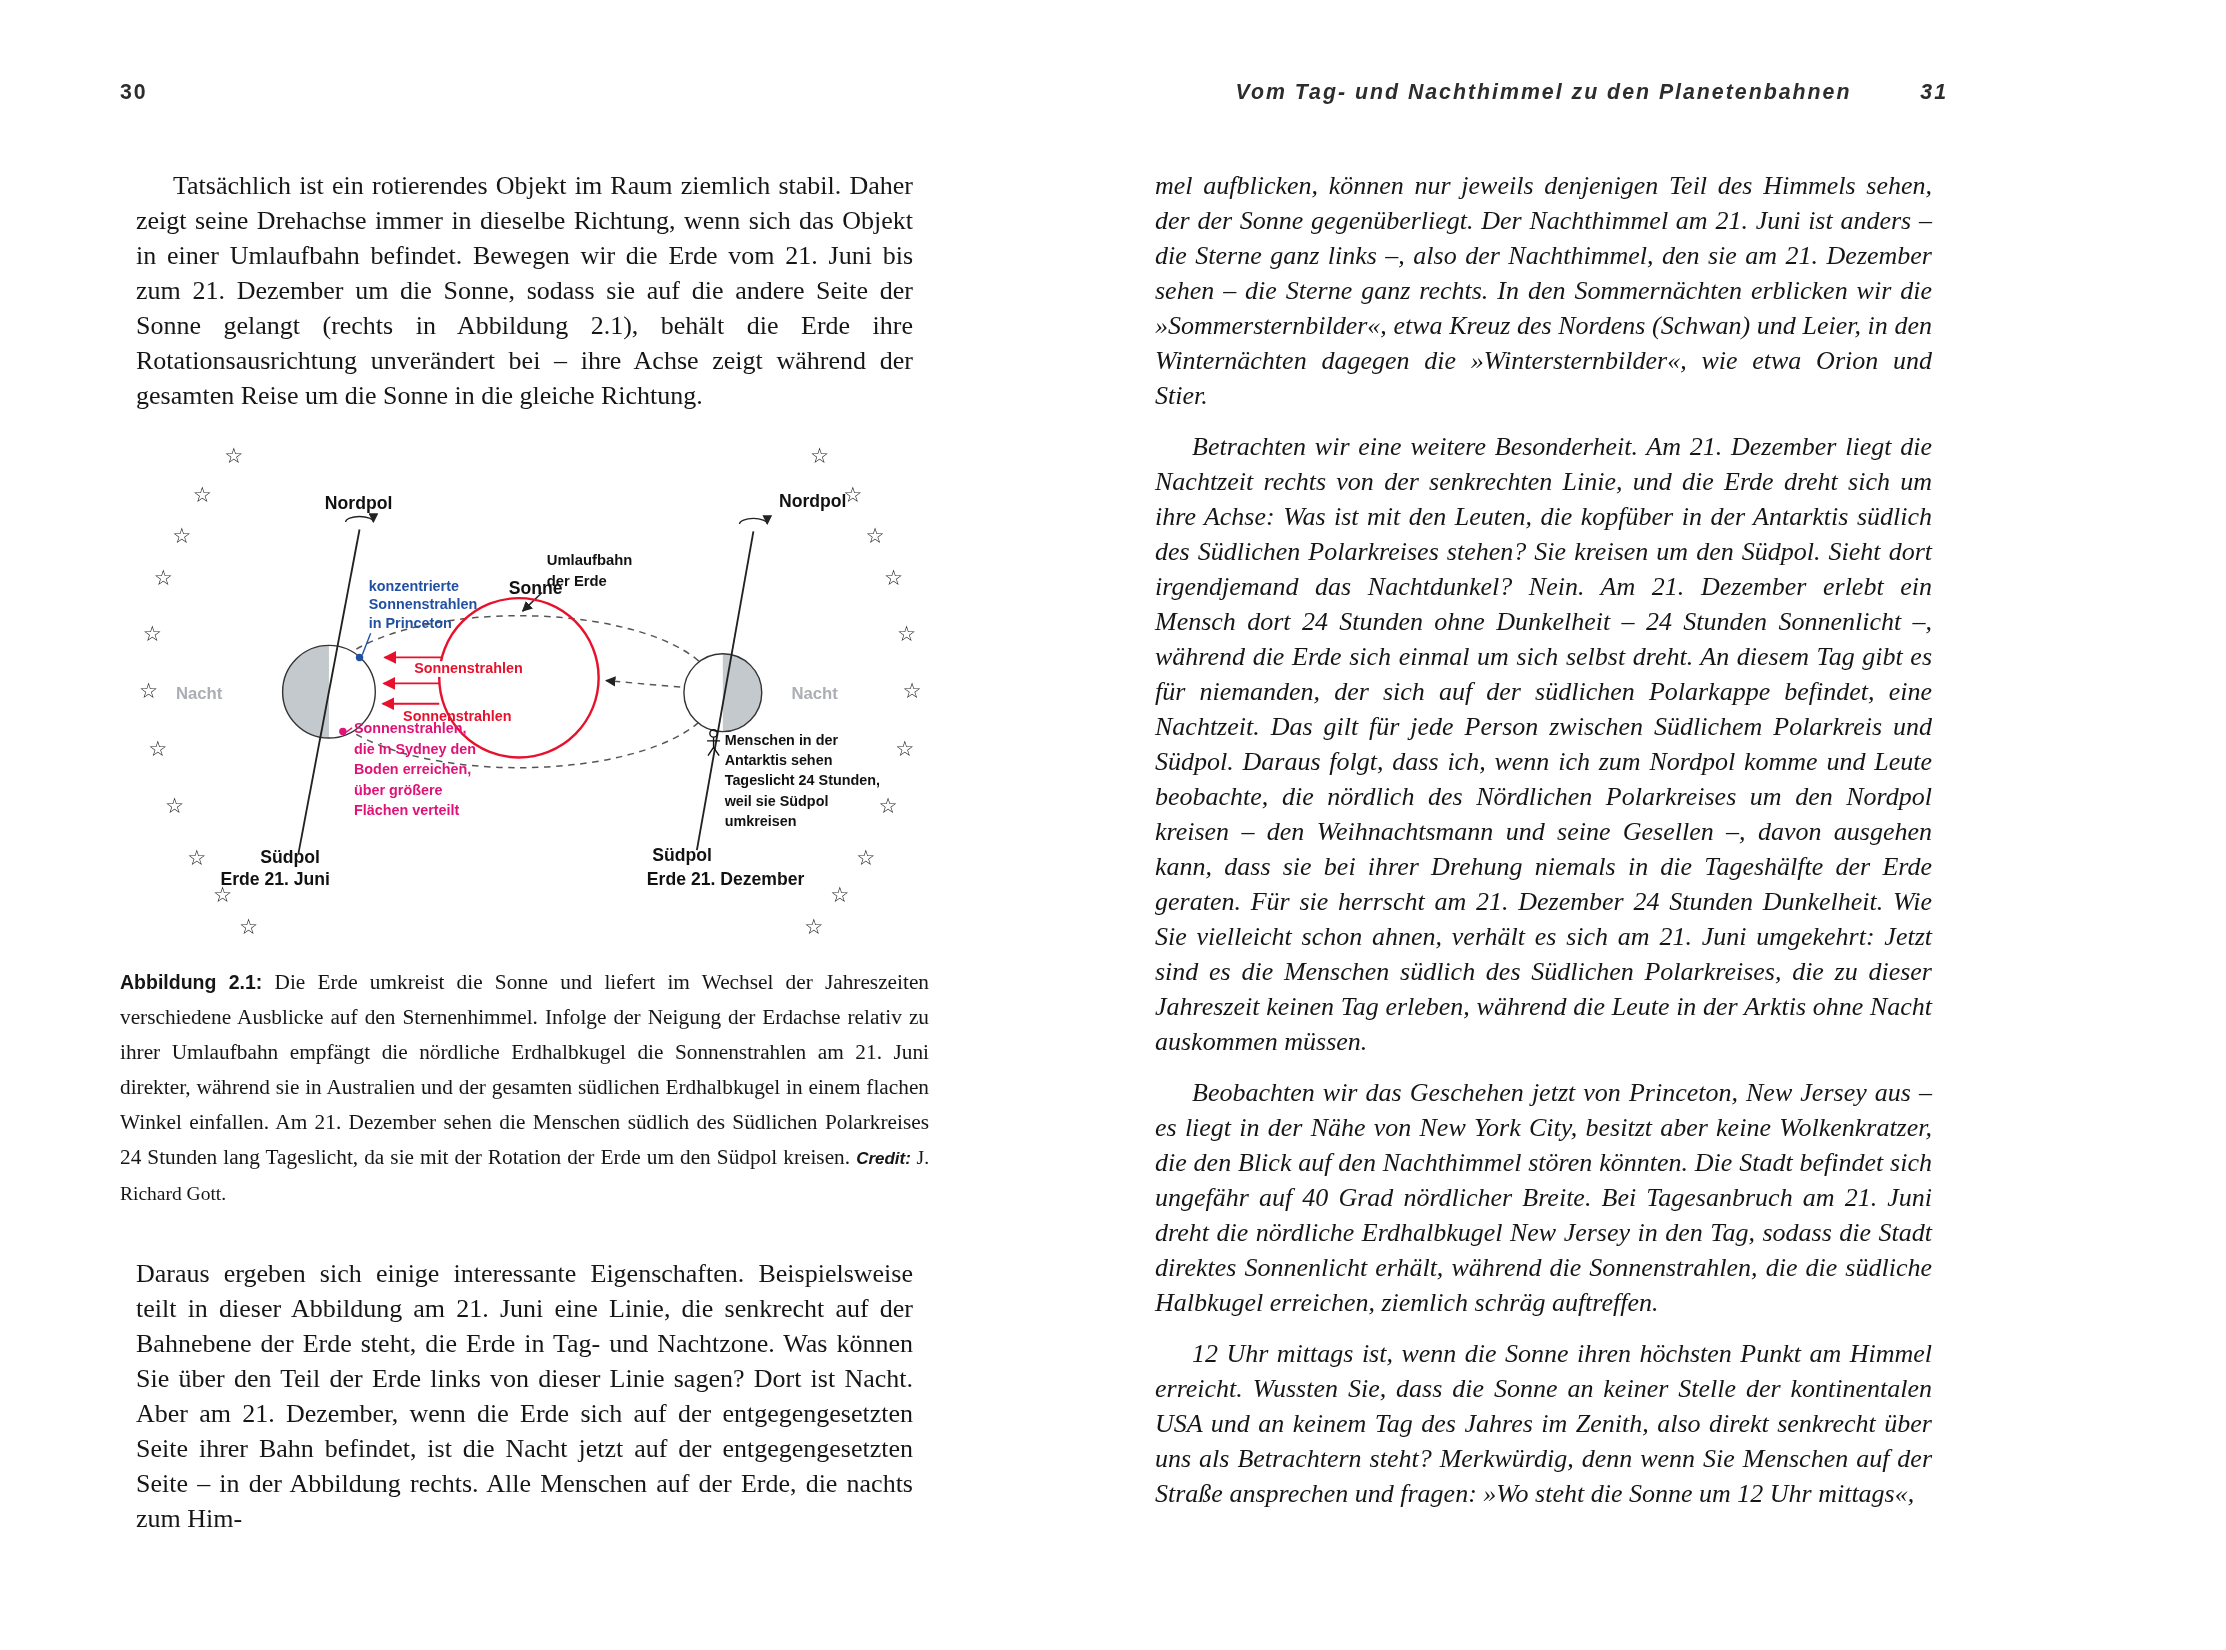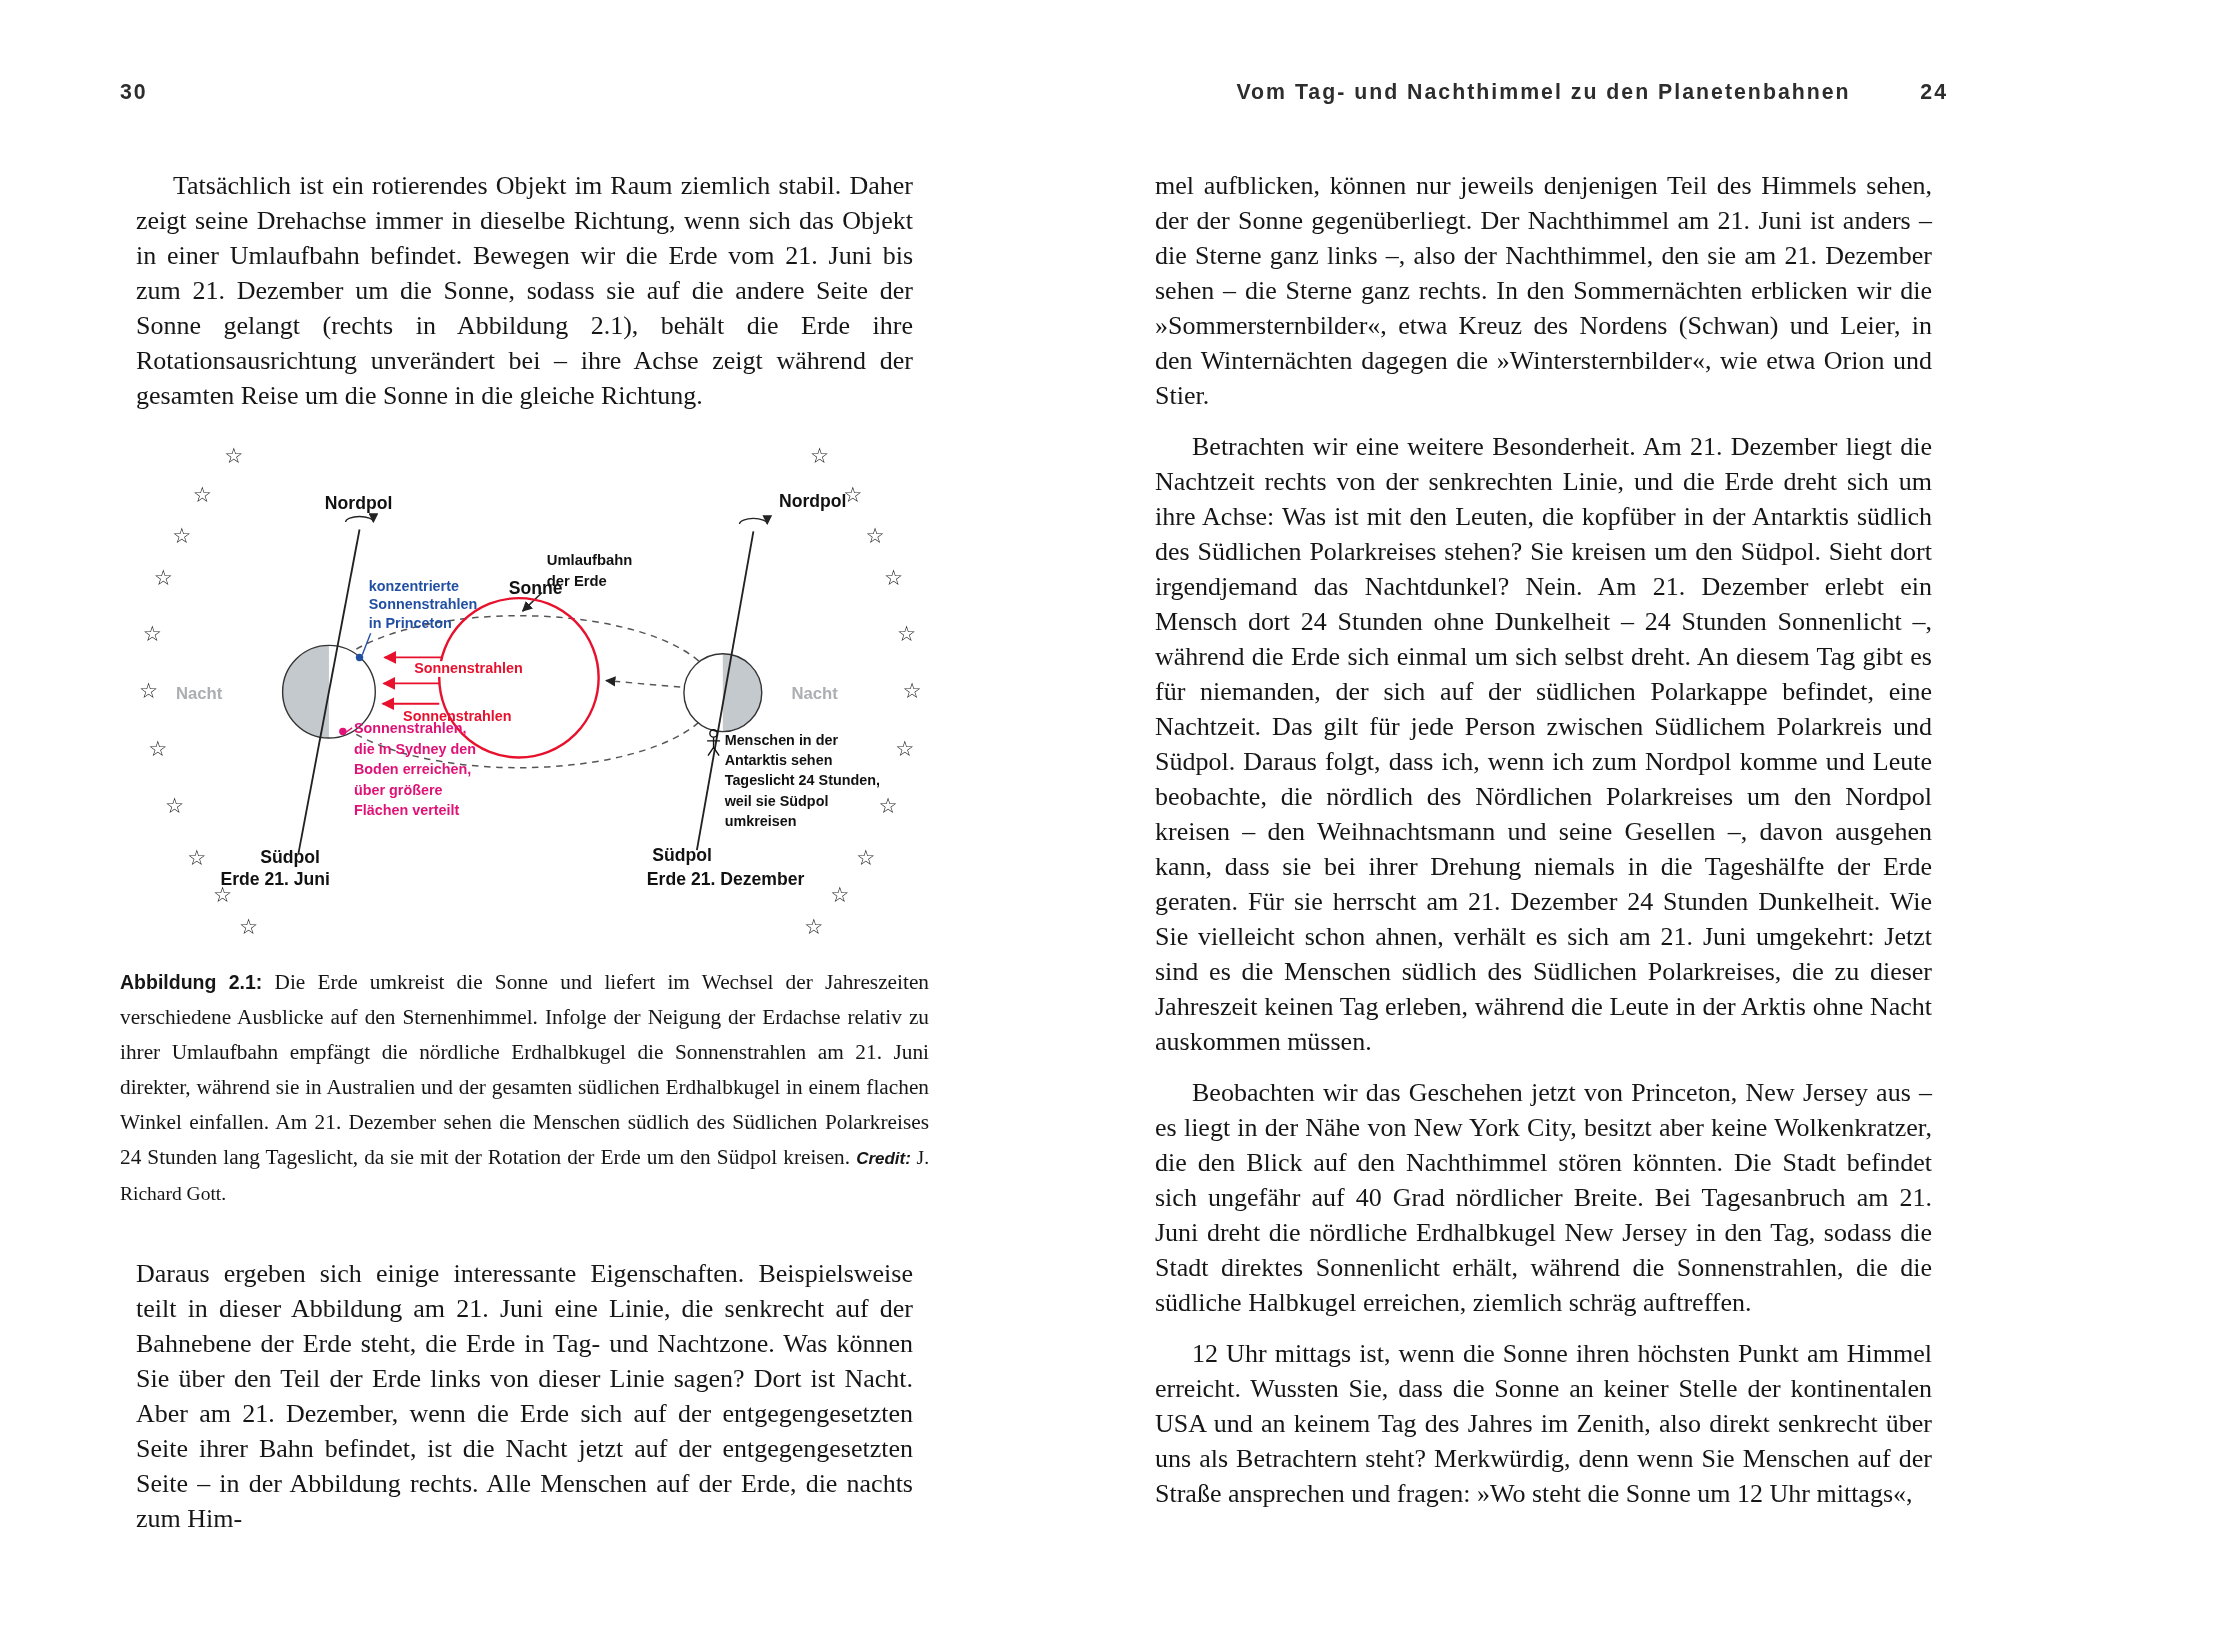--- a/index.html
+++ b/index.html
@@ -2,21 +2,21 @@
 <html style="font-size:15px"><head>
 <meta charset="utf-8">
 <style>
   html,body{margin:0;padding:0;}
   body{
     width:2226px;height:1650px;background:#ffffff;overflow:hidden;position:relative;
     font-family:"Liberation Serif", serif;color:#161616;
   }
   .page{position:absolute;top:0;width:809px;}
   .page.left{left:120px;}
-  .page.right{left:1139px;}
+  .page.right{left:1139px;font-style:italic;}
   .page-header{
     position:relative;margin-top:80px;height:32px;
     font-family:"Liberation Sans", sans-serif;font-weight:bold;
     font-size:21.3px;letter-spacing:2px;color:#2d2d2d;
   }
   .pagenum{position:absolute;top:0;}
   .page.left  .pagenum{left:0;}
   .page.right .pagenum{right:0;}
   .running-head{text-align:center;}
   .body{margin:16px;font-size:26px;line-height:35px;text-align:justify;}
@@ -156,21 +156,21 @@
     <p class="caption">
       <span class="cap-label">Abbildung 2.1:</span><span class="cap-text"> Die Erde umkreist die Sonne und liefert im Wechsel der Jahreszeiten verschiedene Ausblicke auf den Sternenhimmel. Infolge der Neigung der Erdachse relativ zu ihrer Umlaufbahn empfängt die nördliche Erdhalbkugel die Sonnenstrahlen am 21. Juni direkter, während sie in Australien und der gesamten südlichen Erdhalbkugel in einem flachen Winkel einfallen. Am 21. Dezember sehen die Menschen südlich des Südlichen Polarkreises 24 Stunden lang Tageslicht, da sie mit der Rotation der Erde um den Südpol kreisen. </span><span class="credit-label">Credit:</span><span class="credit-name"> J. Richard Gott.</span>
     </p>
 
     <p class="body after-figure">Daraus ergeben sich einige interessante Eigenschaften. Beispielsweise teilt in dieser Abbildung am 21. Juni eine Linie, die senkrecht auf der Bahnebene der Erde steht, die Erde in Tag- und Nachtzone. Was können Sie über den Teil der Erde links von dieser Linie sagen? Dort ist Nacht. Aber am 21. Dezember, wenn die Erde sich auf der entgegengesetzten Seite ihrer Bahn befindet, ist die Nacht jetzt auf der entgegengesetzten Seite – in der Abbildung rechts. Alle Menschen auf der Erde, die nachts zum Him-</p>
   </div>
 
   <div class="page right">
     <div class="page-header">
       <div class="running-head">Vom Tag- und Nachthimmel zu den Planetenbahnen</div>
-      <span class="pagenum">24</span>
+      <span class="pagenum">31</span>
     </div>
 
     <p class="body mt-first">mel aufblicken, können nur jeweils denjenigen Teil des Himmels sehen, der der Sonne gegenüberliegt. Der Nachthimmel am 21. Juni ist anders – die Sterne ganz links –, also der Nachthimmel, den sie am 21. Dezember sehen – die Sterne ganz rechts. In den Sommernächten erblicken wir die »Sommersternbilder«, etwa Kreuz des Nordens (Schwan) und Leier, in den Winternächten dagegen die »Wintersternbilder«, wie etwa Orion und Stier.</p>
     <p class="body indent">Betrachten wir eine weitere Besonderheit. Am 21. Dezember liegt die Nachtzeit rechts von der senkrechten Linie, und die Erde dreht sich um ihre Achse: Was ist mit den Leuten, die kopfüber in der Antarktis südlich des Südlichen Polarkreises stehen? Sie kreisen um den Südpol. Sieht dort irgendjemand das Nachtdunkel? Nein. Am 21. Dezember erlebt ein Mensch dort 24 Stunden ohne Dunkelheit – 24 Stunden Sonnenlicht –, während die Erde sich einmal um sich selbst dreht. An diesem Tag gibt es für niemanden, der sich auf der südlichen Polarkappe befindet, eine Nachtzeit. Das gilt für jede Person zwischen Südlichem Polarkreis und Südpol. Daraus folgt, dass ich, wenn ich zum Nordpol komme und Leute beobachte, die nördlich des Nördlichen Polarkreises um den Nordpol kreisen – den Weihnachtsmann und seine Gesellen –, davon ausgehen kann, dass sie bei ihrer Drehung niemals in die Tageshälfte der Erde geraten. Für sie herrscht am 21. Dezember 24 Stunden Dunkelheit. Wie Sie vielleicht schon ahnen, verhält es sich am 21. Juni umgekehrt: Jetzt sind es die Menschen südlich des Südlichen Polarkreises, die zu dieser Jahreszeit keinen Tag erleben, während die Leute in der Arktis ohne Nacht auskommen müssen.</p>
     <p class="body indent">Beobachten wir das Geschehen jetzt von Princeton, New Jersey aus – es liegt in der Nähe von New York City, besitzt aber keine Wolkenkratzer, die den Blick auf den Nachthimmel stören könnten. Die Stadt befindet sich ungefähr auf 40 Grad nördlicher Breite. Bei Tagesanbruch am 21. Juni dreht die nördliche Erdhalbkugel New Jersey in den Tag, sodass die Stadt direktes Sonnenlicht erhält, während die Sonnenstrahlen, die die südliche Halbkugel erreichen, ziemlich schräg auftreffen.</p>
     <p class="body indent">12 Uhr mittags ist, wenn die Sonne ihren höchsten Punkt am Himmel erreicht. Wussten Sie, dass die Sonne an keiner Stelle der kontinentalen USA und an keinem Tag des Jahres im Zenith, also direkt senkrecht über uns als Betrachtern steht? Merkwürdig, denn wenn Sie Menschen auf der Straße ansprechen und fragen: »Wo steht die Sonne um 12 Uhr mittags«,</p>
   </div>
 
 </div>
 

